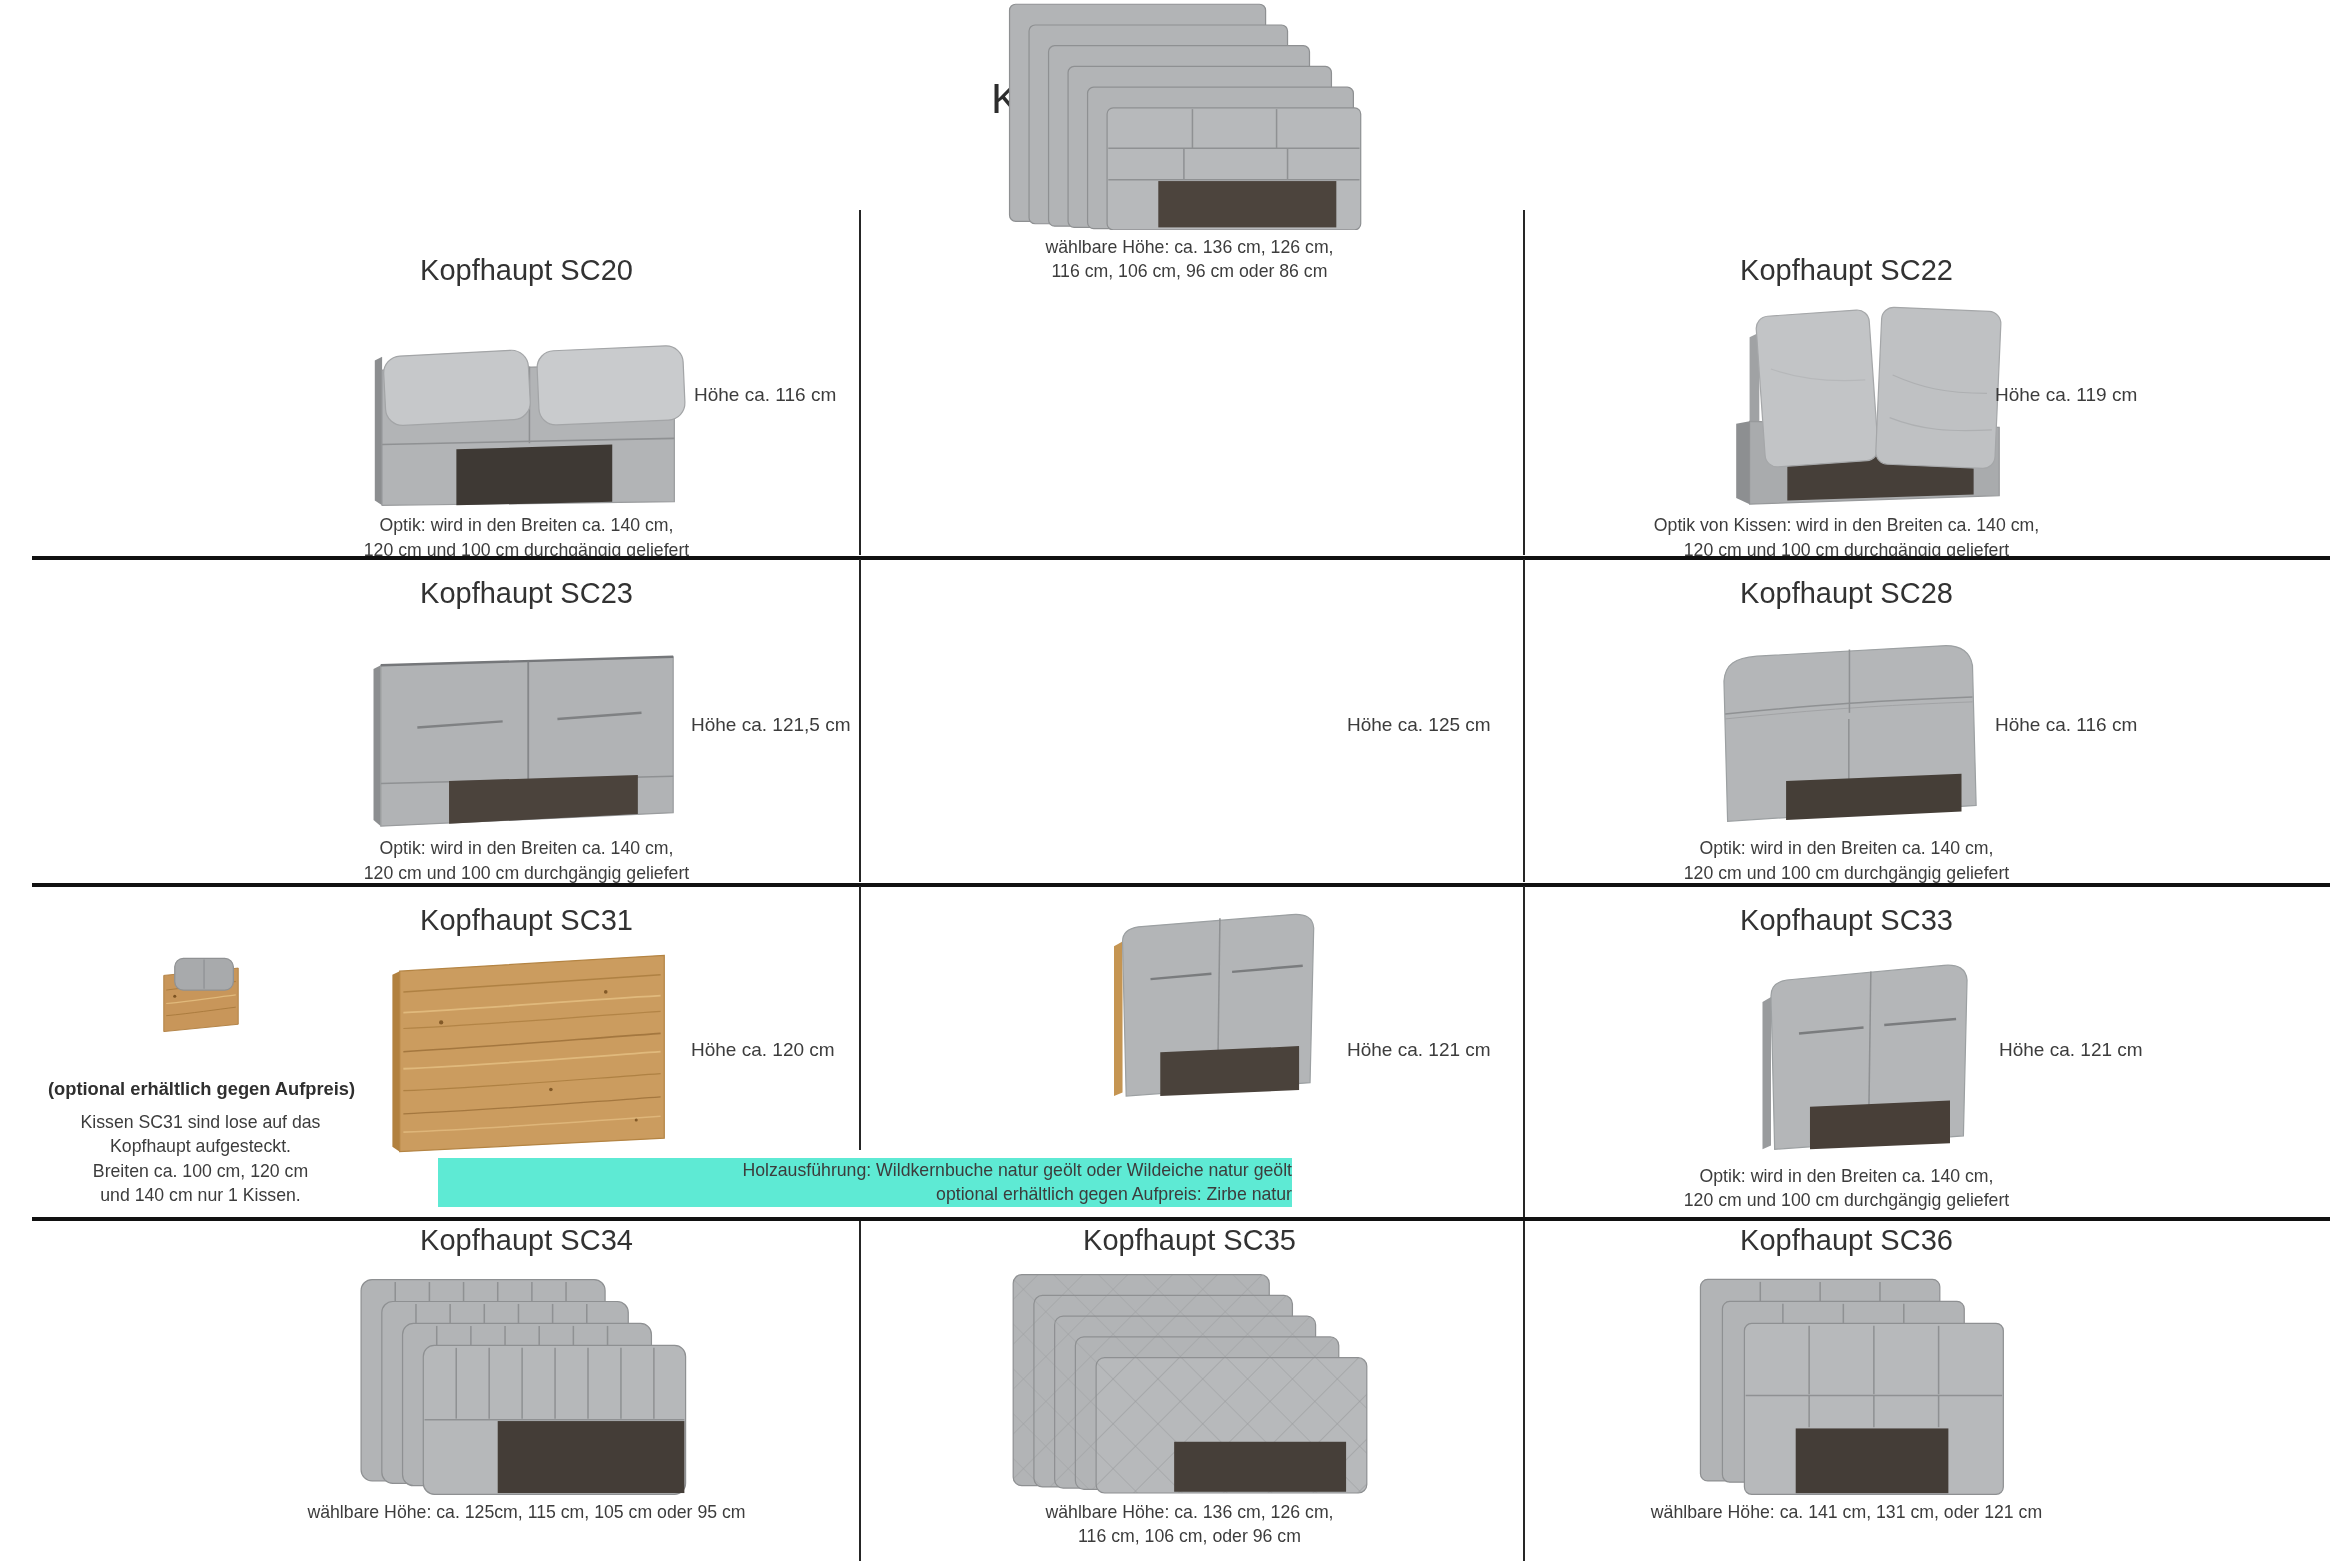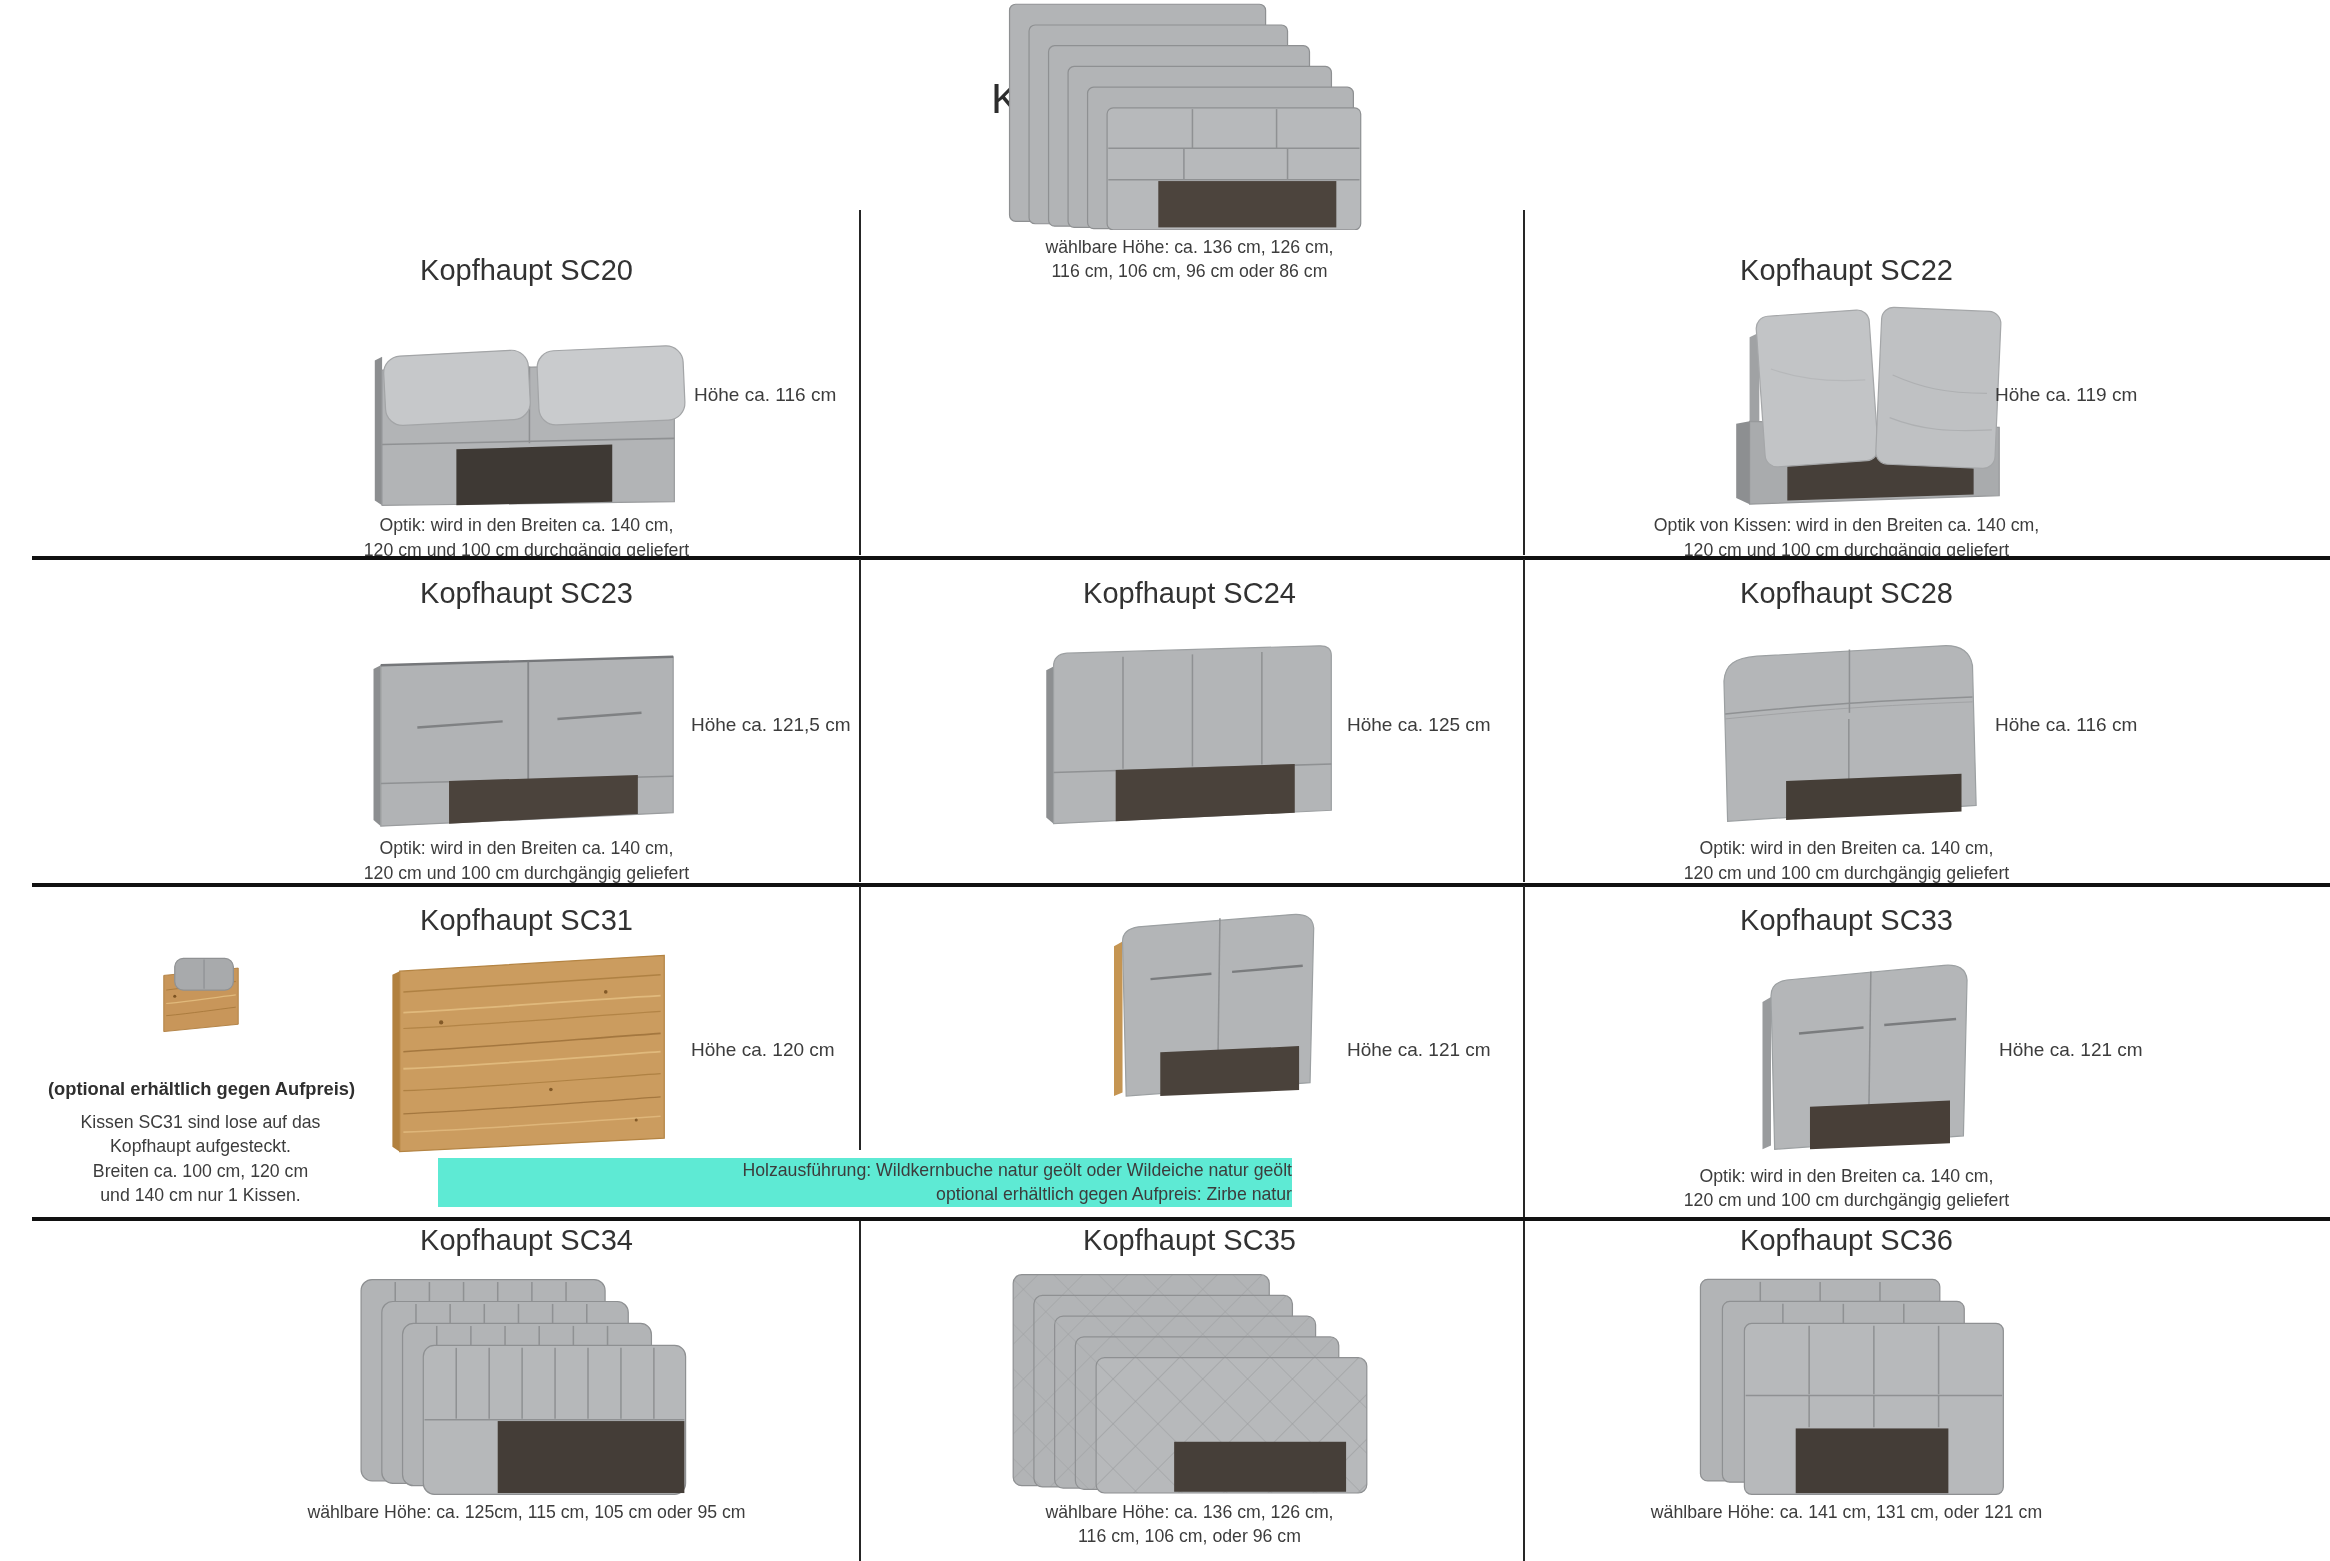--- a/index.html
+++ b/index.html
@@ -146,34 +146,20 @@
           <path d="M152,248 L462,238 L462,302 L152,318 Z" fill="#4b433c"></path>
         </svg>
       </figure>
       <p class="caption">Optik: wird in den Breiten ca. 140 cm,
 120 cm und 100 cm durchgängig geliefert</p>
     </div>
     <p class="hlabel" style="left:659px;top:156px;">Höhe ca. 121,5 cm</p>
   </section>
 
   <section class="cell r2" style="left:828px;top:558px;width:664px;height:327px;">
-    <div class="content c2">
-      <h2 class="ptitle">Kopfhaupt SC24</h2>
-      <figure class="illus">
-        <svg width="342" height="201" viewBox="0 0 560 330">
-          <polygon points="44,66 56,60 56,318 44,308" fill="#8d8f91"></polygon>
-          <path d="M56,60 Q56,40 78,38 L492,26 Q512,25 512,42 L512,296 L56,318 Z" fill="#b3b5b7" stroke="#9da0a2" stroke-width="2"></path>
-          <line x1="170" y1="44" x2="170" y2="228" class="seam"></line>
-          <line x1="284" y1="40" x2="284" y2="224" class="seam"></line>
-          <line x1="398" y1="36" x2="398" y2="221" class="seam"></line>
-          <path d="M56,234 L512,220" class="seam"></path>
-          <path d="M158,230 L452,220 L452,300 L158,314 Z" fill="#4a423b"></path>
-        </svg>
-      </figure>
-    </div>
     <p class="hlabel" style="left:487px;top:156px;">Höhe ca. 125 cm</p>
   </section>
 
   <section class="cell r2" style="left:1491px;top:558px;width:787px;height:327px;">
     <div class="content c3">
       <h2 class="ptitle">Kopfhaupt SC28</h2>
       <figure class="illus">
         <svg width="342" height="201" viewBox="0 0 560 330">
           <path d="M78,84 C80,56 96,46 132,43 L436,26 C468,24 482,36 486,58 L492,288 L84,314 Z" fill="#b4b6b8" stroke="#9ca0a2" stroke-width="2"></path>
           <path d="M80,138 C240,122 330,116 486,110" class="seam"></path>

